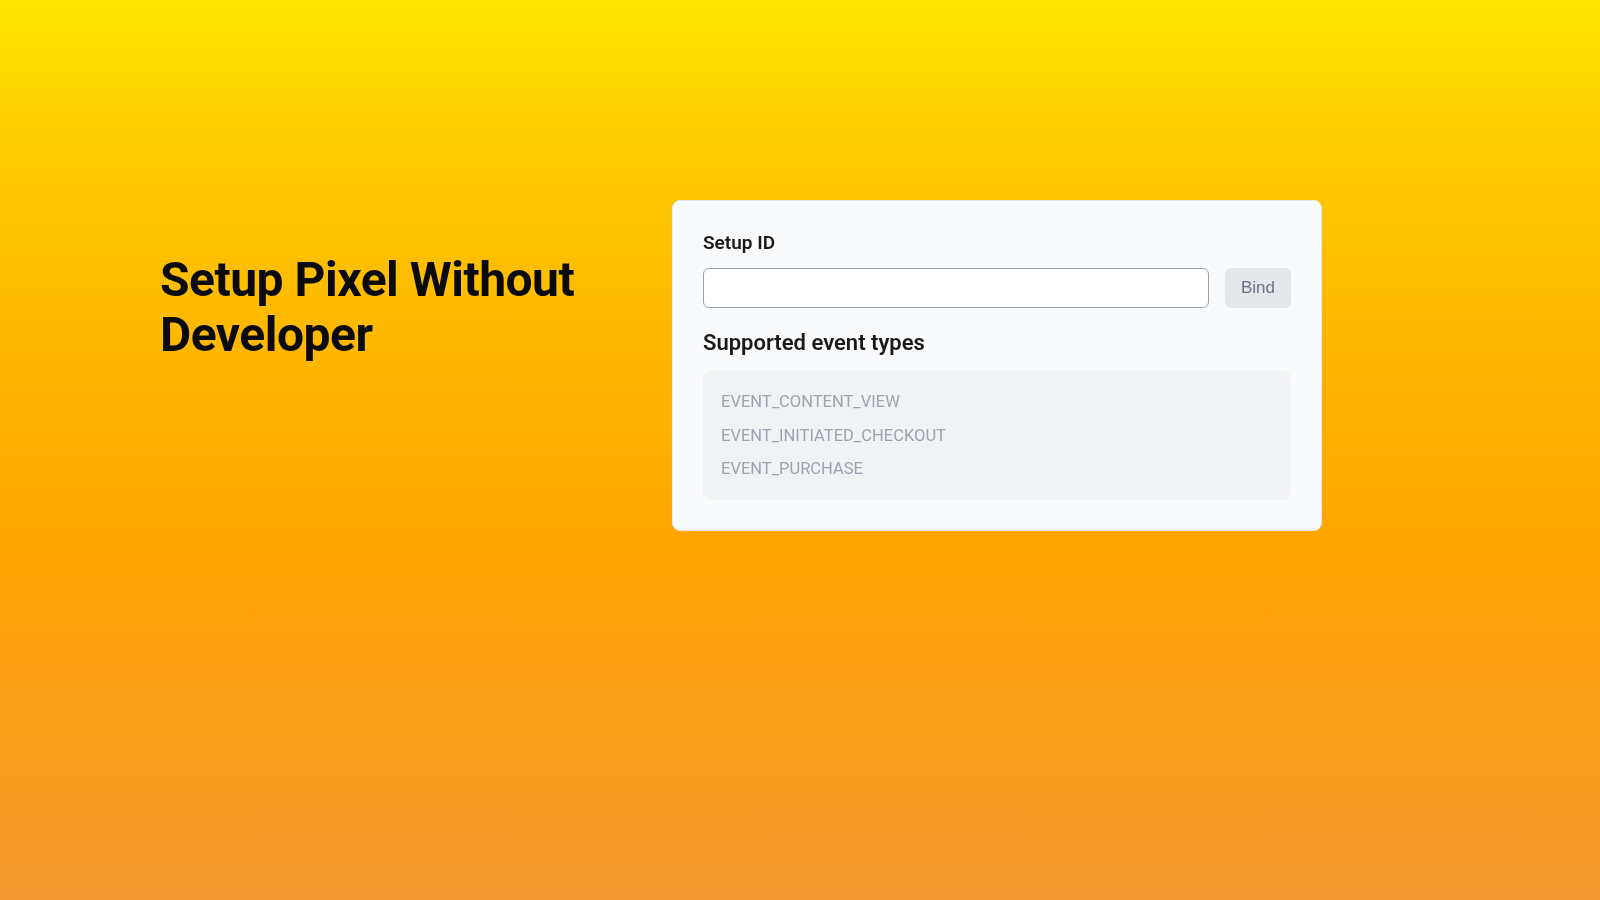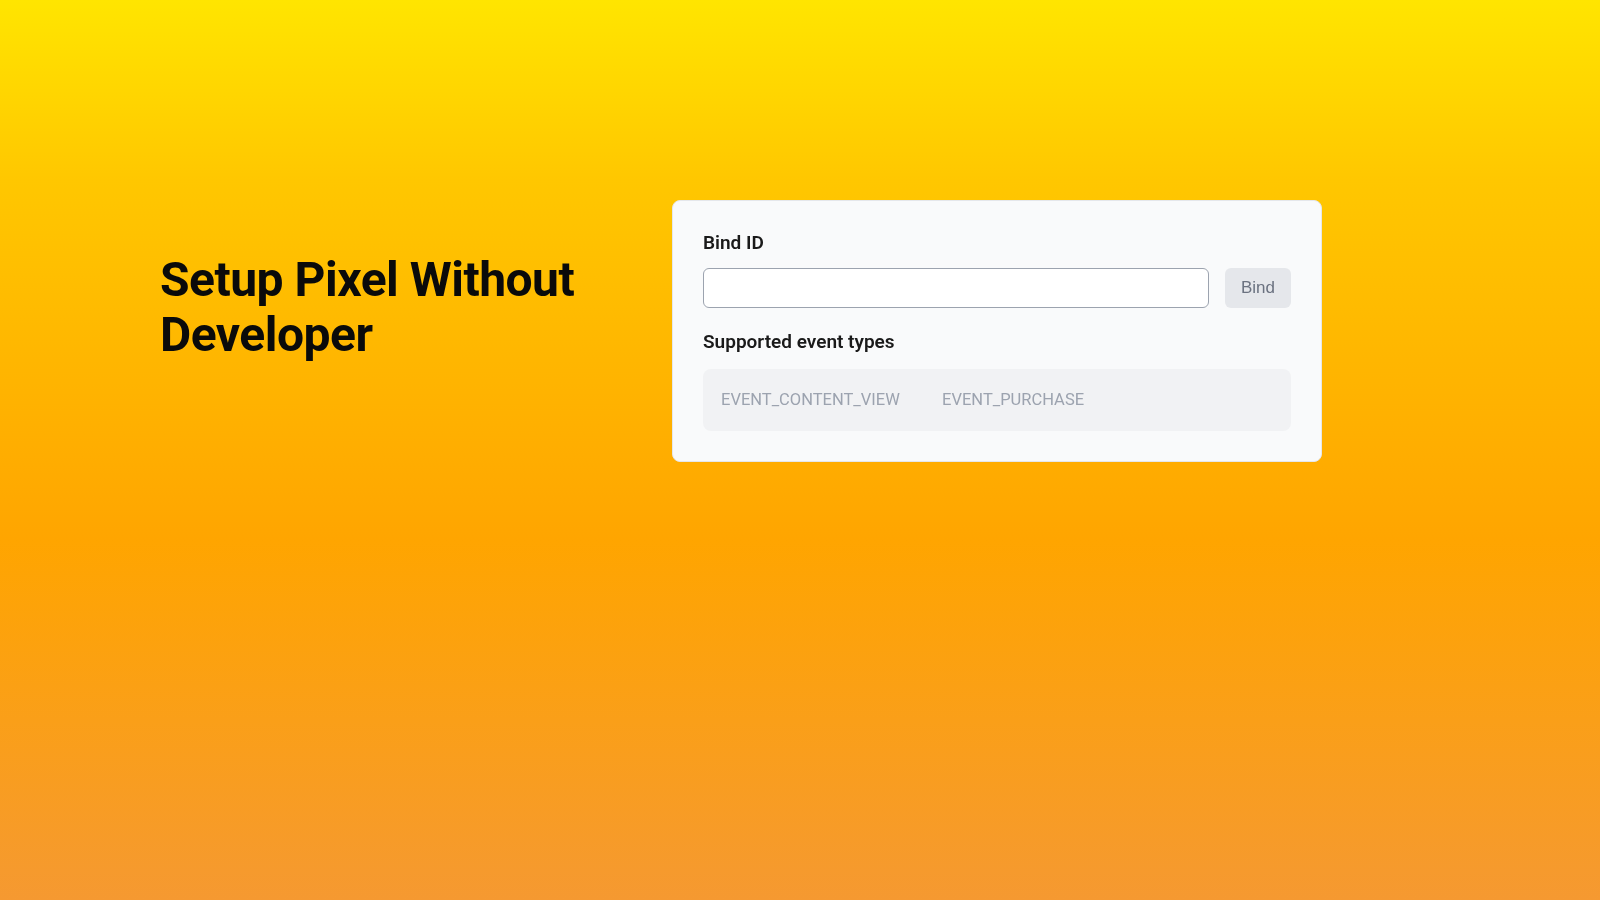--- a/index.html
+++ b/index.html
@@ -64,52 +64,52 @@
       height: 40px;
       background: #e5e7eb;
       border: none;
       border-radius: 6px;
       color: #6b7280;
       font-size: 17px;
       font-weight: 400;
       cursor: pointer;
     }
     .label-supported {
-      font-size: 19px;
+      font-size: 22px;
       font-weight: 600;
       color: #1a1a1a;
       margin-bottom: 16px;
     }
     .events-box {
       background: #f1f2f4;
       border-radius: 8px;
       padding: 18px 18px;
       display: grid;
-      grid-template-columns: 1fr 1fr 1fr;
+      grid-template-columns: 1fr;
       column-gap: 40px;
       row-gap: 8px;
-      text-align: center;
     }
     .event-item {
       font-size: 16.5px;
       color: #9ca3af;
       font-weight: 400;
       line-height: 1.55;
       white-space: nowrap;
     }
   </style>
 </head>
 <body>
 
 <h1 class="heading">Setup Pixel Without Developer</h1>
 
 <div class="card">
-  <div class="label-pixel-id">Bind ID</div>
+  <div class="label-pixel-id">Setup ID</div>
   <div class="input-row">
     <input type="text" class="pixel-input" value="" style="">
     <button class="bind-button">Bind</button>
   </div>
   <div class="label-supported">Supported event types</div>
   <div class="events-box">
     <div class="event-item">EVENT_CONTENT_VIEW</div>
+    <div class="event-item">EVENT_INITIATED_CHECKOUT</div>
     <div class="event-item">EVENT_PURCHASE</div>
   </div>
 </div>
 
 </body></html>

